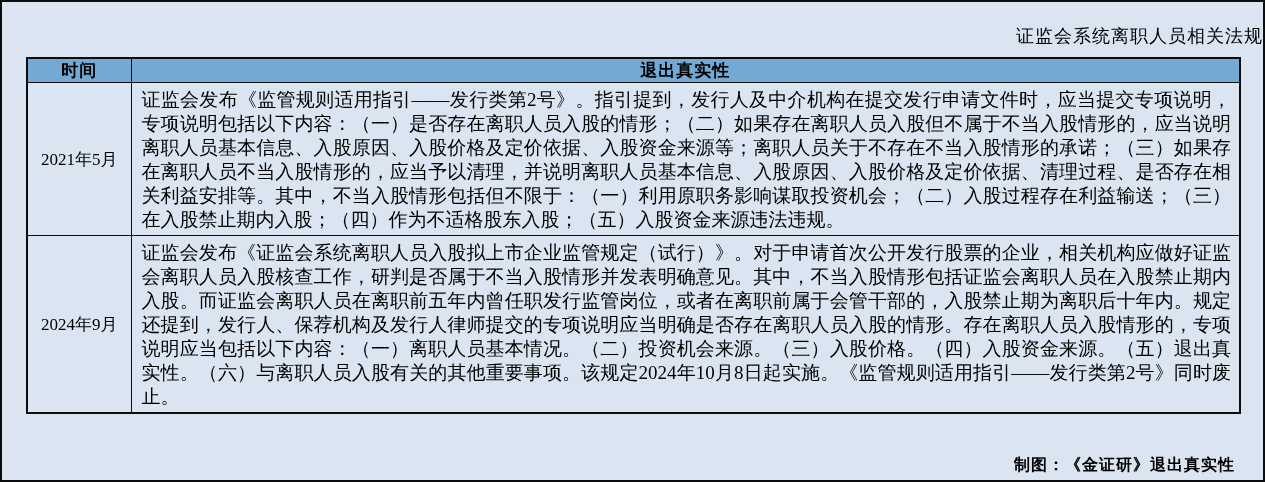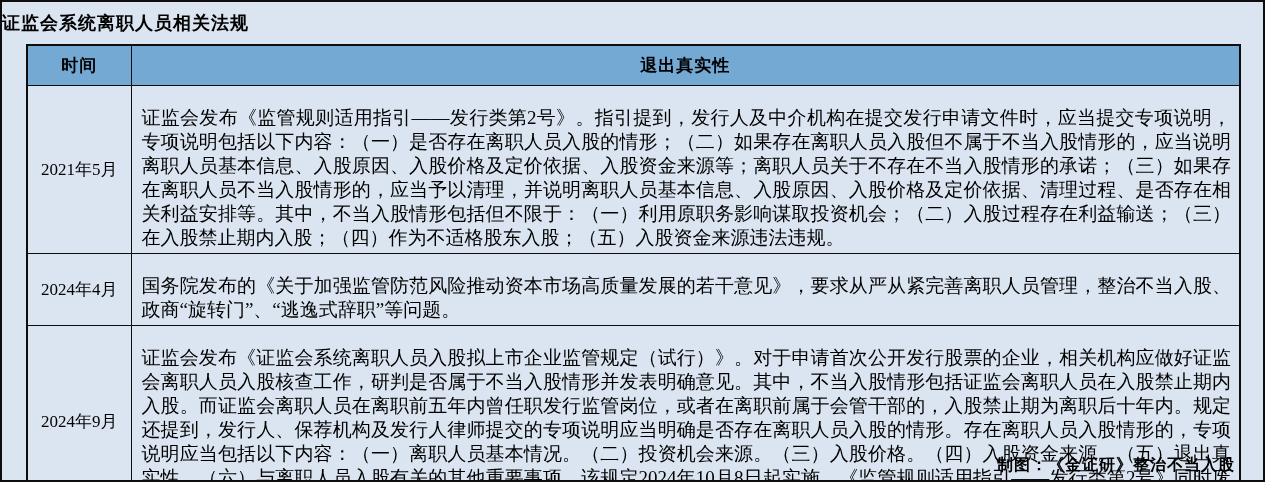--- a/index.html
+++ b/index.html
@@ -8,62 +8,62 @@
     width: 1265px;
     height: 482px;
     box-sizing: border-box;
     background: #dbe5f1;
     border: 2px solid #0d0d0d;
     font-family: "Liberation Serif", "DejaVu Serif", serif;
     color: #000000;
     overflow: hidden;
   }
   .title {
-    text-align: left;
+    text-align: right;
     font-size: 18px;
-    font-weight: bold;
-    padding-top: 9px;
+    font-weight: normal;
+    padding-top: 22px;
     height: 33px;
     line-height: 24px;
     letter-spacing: 1px;
   }
   table.reg-table {
     border-collapse: collapse;
     table-layout: fixed;
     width: 1215px;
     margin-left: 24px;
     border: 2px solid #0d0d0d;
   }
   table.reg-table th,
   table.reg-table td {
     border: 1px solid #0d0d0d;
   }
   th.hdr {
     background: #74a9d4;
     font-size: 17px;
     font-weight: bold;
     height: 22px;
-    padding: 8px;
+    padding: 0;
     letter-spacing: 1px;
     text-align: center;
   }
   col.time-col { width: 104px; }
   td.time-cell {
     text-align: center;
     vertical-align: middle;
     font-size: 17px;
     padding: 0 11px;
   }
   td.content-cell {
     font-size: 19px;
     line-height: 24px;
     text-align: justify;
     text-justify: inter-character;
     vertical-align: middle;
-    padding: 20px 8px 3px 10px;
+    padding: 5px 8px 3px 10px;
   }
   .footer {
     position: absolute;
     right: 28px;
     bottom: 4px;
     font-size: 16px;
     font-weight: bold;
     letter-spacing: 1px;
   }
 </style>
@@ -84,25 +84,21 @@
         <th class="hdr">时间</th>
         <th class="hdr">退出真实性</th>
       </tr>
     </thead>
     <tbody>
       <tr>
         <td class="time-cell">2021年5月</td>
         <td class="content-cell">证监会发布《监管规则适用指引——发行类第2号》。指引提到，发行人及中介机构在提交发行申请文件时，应当提交专项说明，专项说明包括以下内容：（一）是否存在离职人员入股的情形；（二）如果存在离职人员入股但不属于不当入股情形的，应当说明离职人员基本信息、入股原因、入股价格及定价依据、入股资金来源等；离职人员关于不存在不当入股情形的承诺；（三）如果存在离职人员不当入股情形的，应当予以清理，并说明离职人员基本信息、入股原因、入股价格及定价依据、清理过程、是否存在相关利益安排等。其中，不当入股情形包括但不限于：（一）利用原职务影响谋取投资机会；（二）入股过程存在利益输送；（三）在入股禁止期内入股；（四）作为不适格股东入股；（五）入股资金来源违法违规。</td>
       </tr>
       <tr>
-        <td class="time-cell">2024年4月</td>
-        <td class="content-cell">国务院发布的《关于加强监管防范风险推动资本市场高质量发展的若干意见》，要求从严从紧完善离职人员管理，整治不当入股、政商“旋转门”、“逃逸式辞职”等问题。</td>
-      </tr>
-      <tr>
         <td class="time-cell">2024年9月</td>
         <td class="content-cell">证监会发布《证监会系统离职人员入股拟上市企业监管规定（试行）》。对于申请首次公开发行股票的企业，相关机构应做好证监会离职人员入股核查工作，研判是否属于不当入股情形并发表明确意见。其中，不当入股情形包括证监会离职人员在入股禁止期内入股。而证监会离职人员在离职前五年内曾任职发行监管岗位，或者在离职前属于会管干部的，入股禁止期为离职后十年内。规定还提到，发行人、保荐机构及发行人律师提交的专项说明应当明确是否存在离职人员入股的情形。存在离职人员入股情形的，专项说明应当包括以下内容：（一）离职人员基本情况。（二）投资机会来源。（三）入股价格。（四）入股资金来源。（五）退出真实性。（六）与离职人员入股有关的其他重要事项。该规定2024年10月8日起实施。《监管规则适用指引——发行类第2号》同时废止。</td>
       </tr>
     </tbody>
   </table>
 
-  <div class="footer">制图：《金证研》整治不当入股</div>
+  <div class="footer">制图：《金证研》退出真实性</div>
 
 </div>
 
 </body></html>

